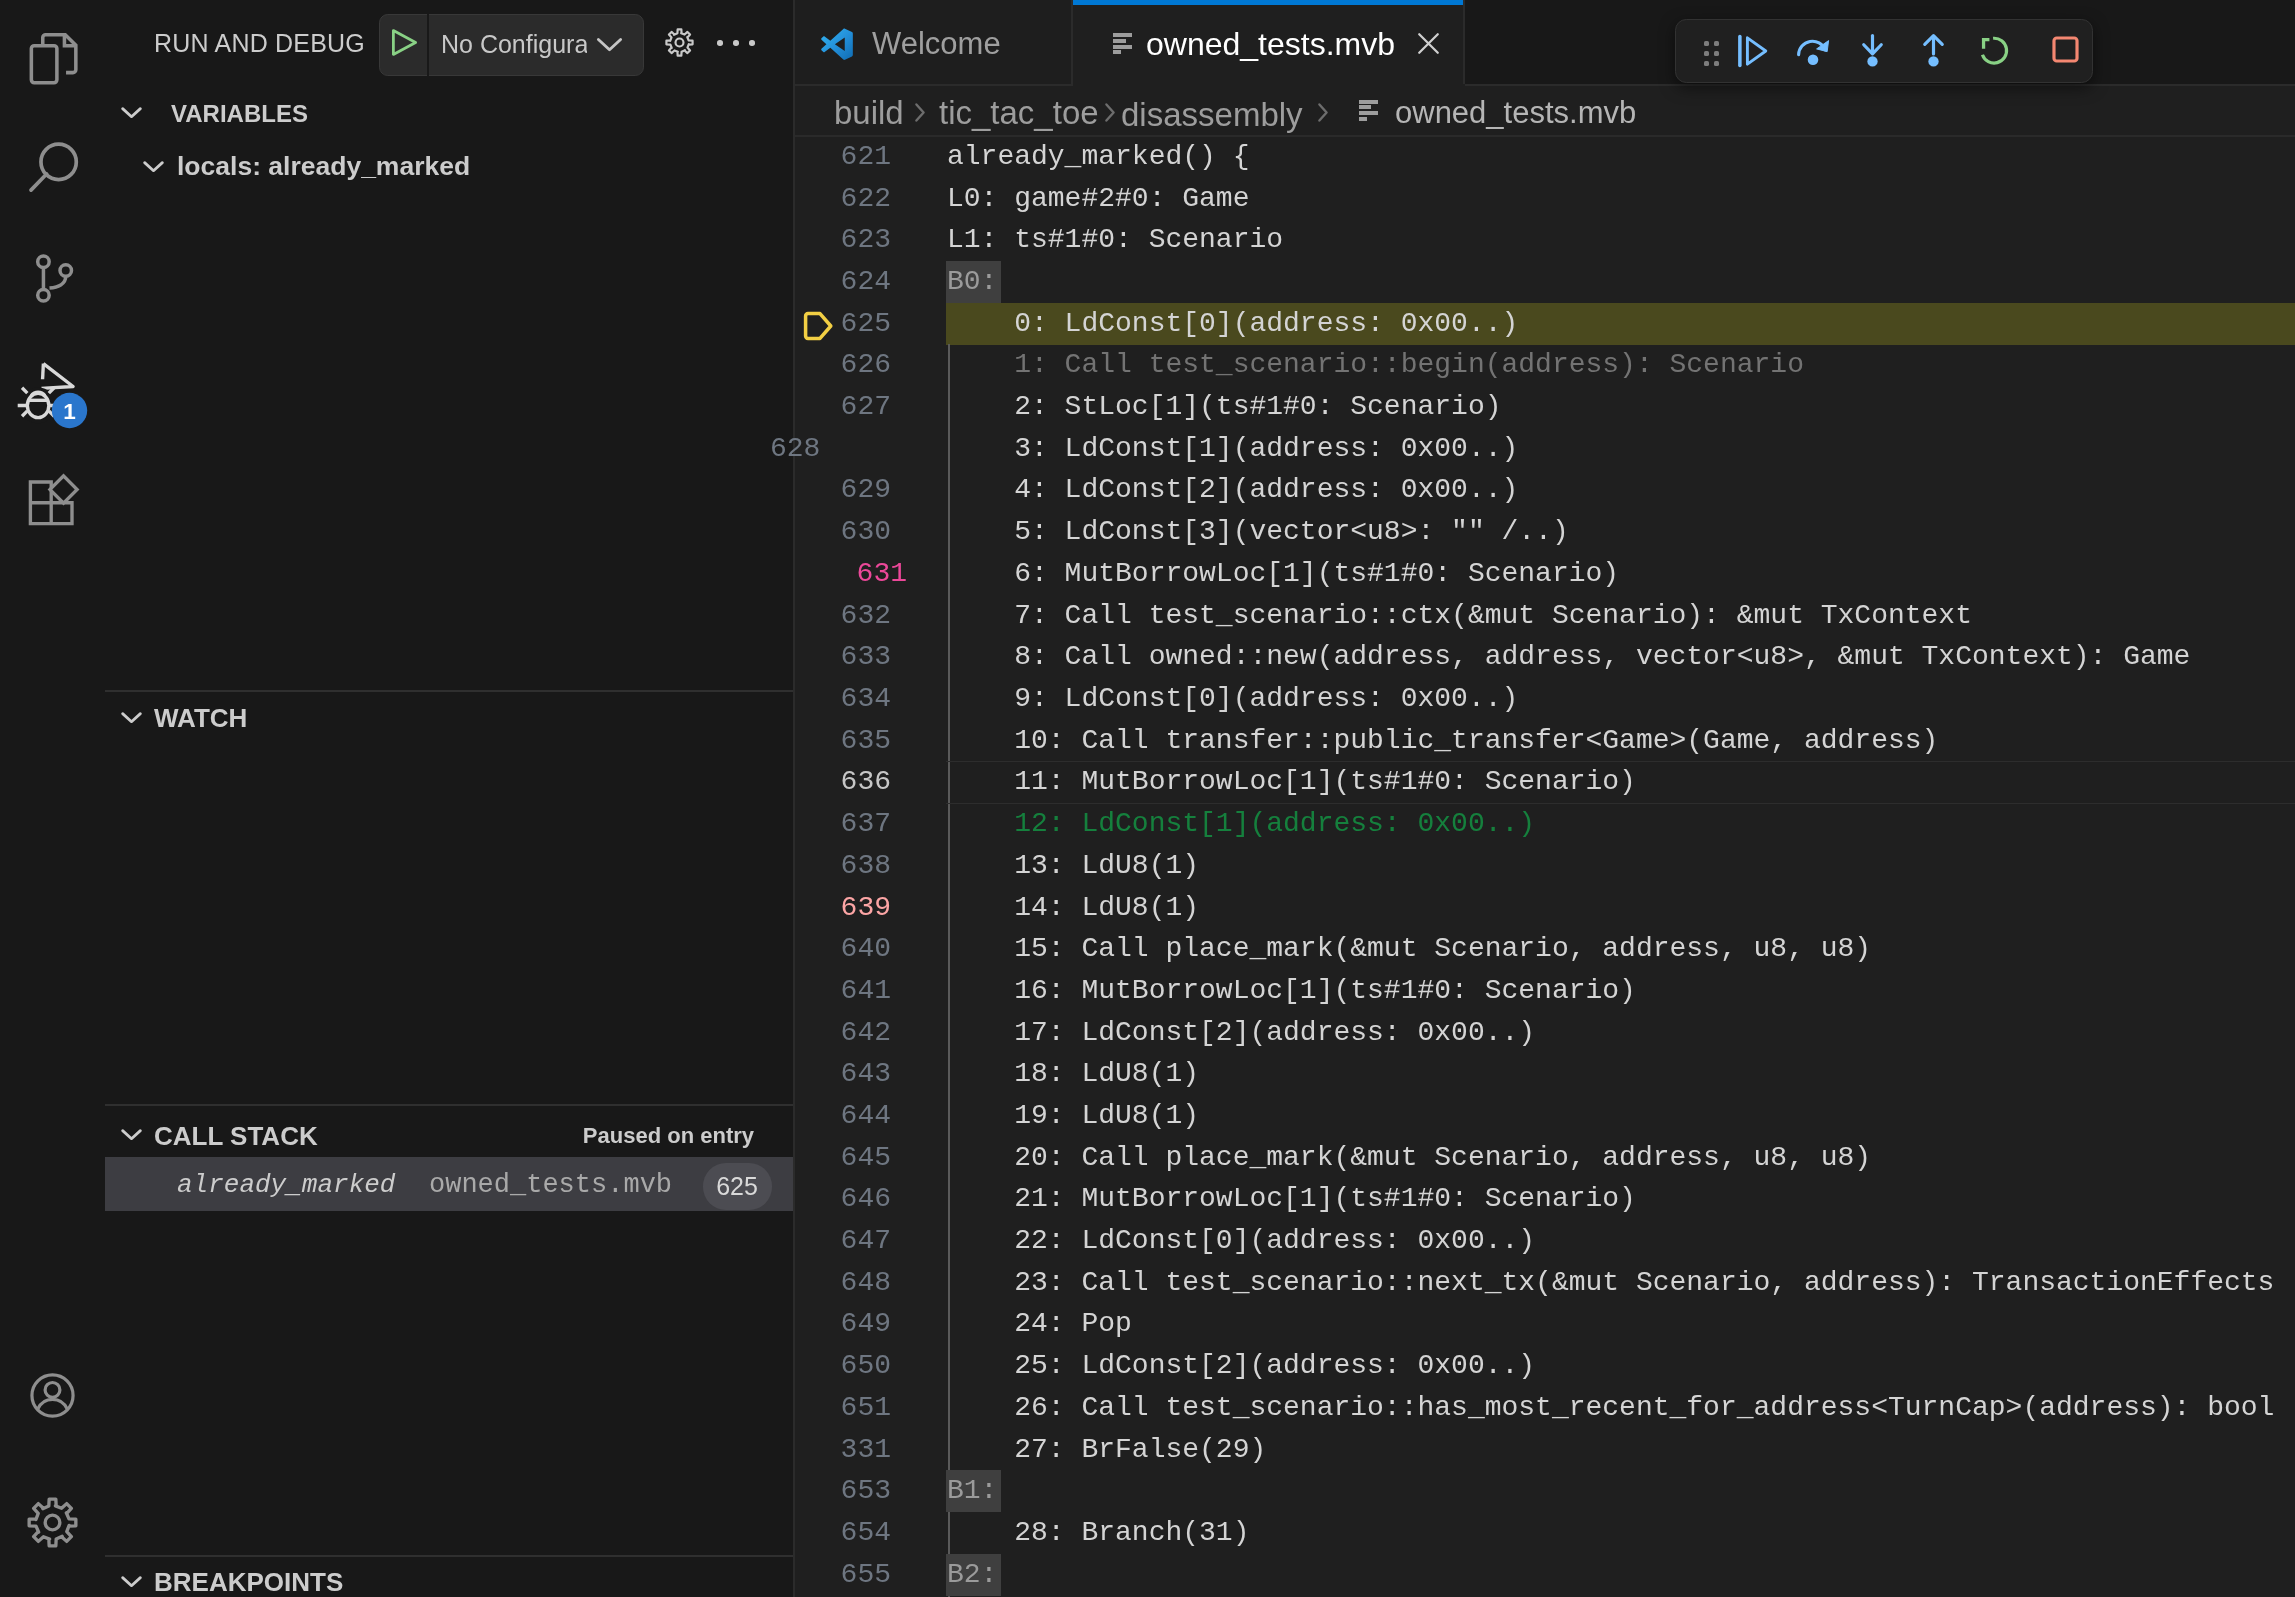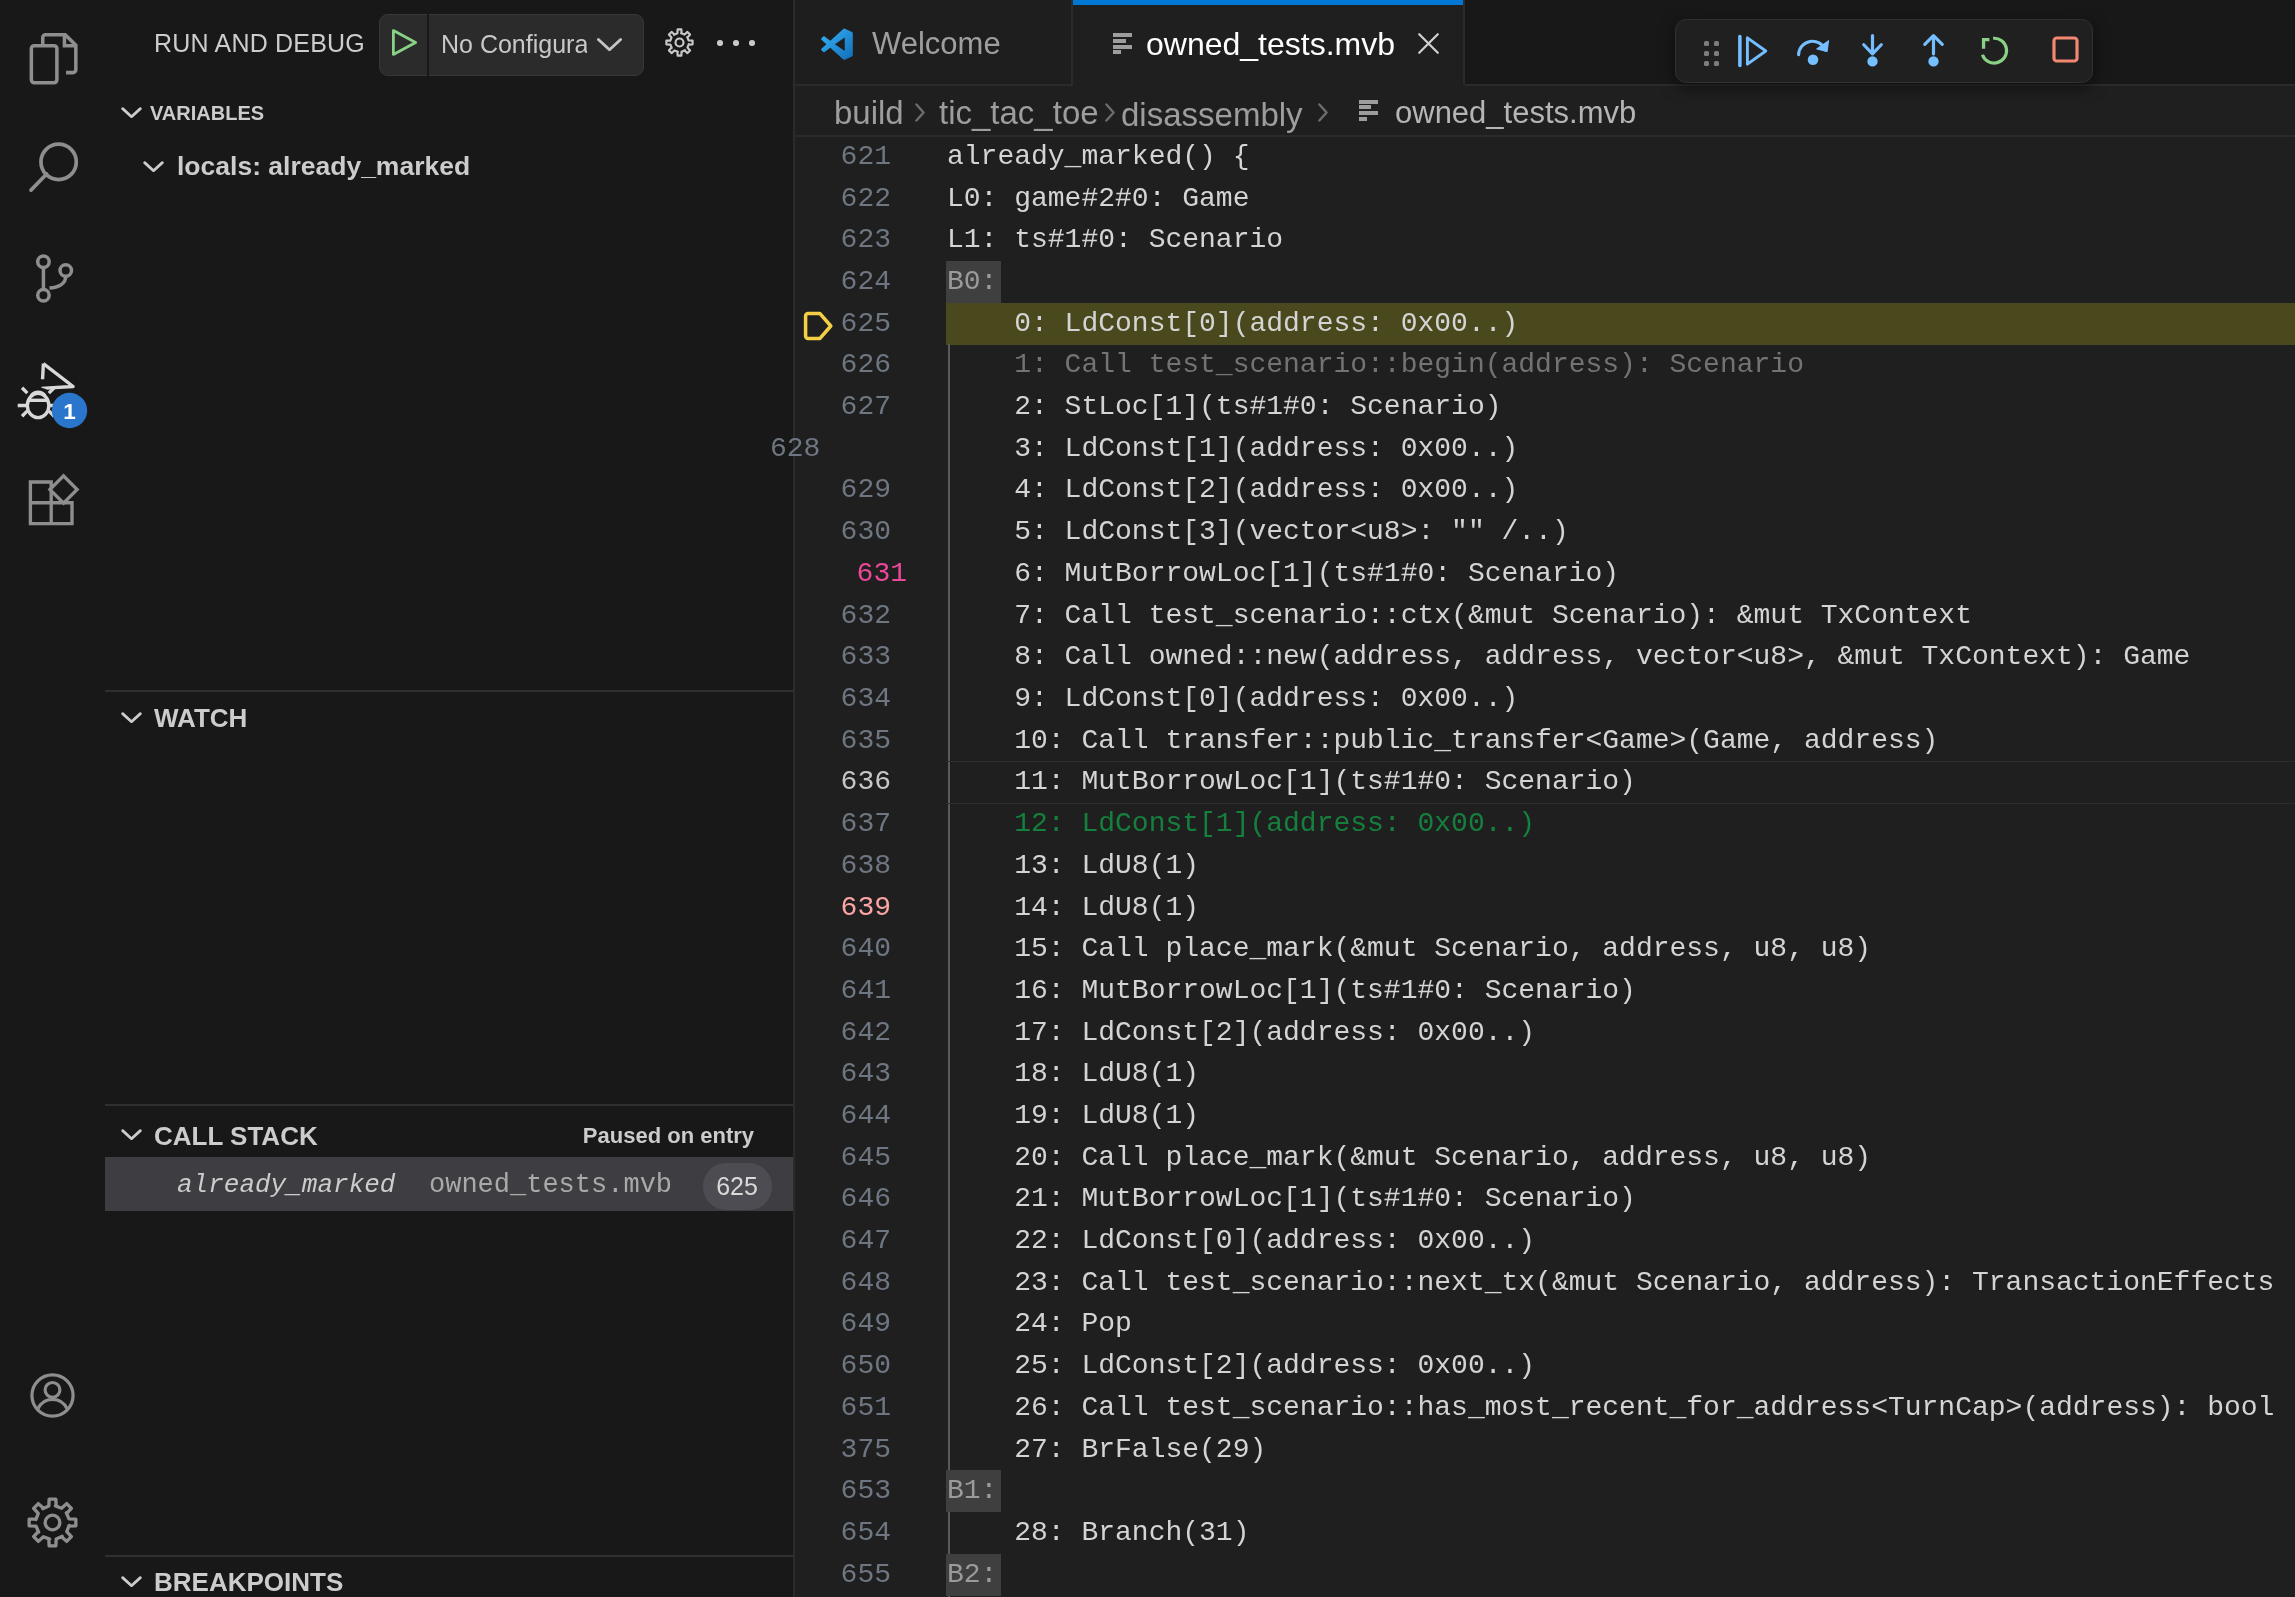--- a/index.html
+++ b/index.html
@@ -78,21 +78,21 @@
 <svg style="left:665px;top:28px" width="29" height="29" viewBox="0 0 32 32">
 <path d="M13.73 5.85 L13.94 1.55 L18.06 1.55 L18.27 5.85 L17.79 5.75 L21.57 7.22 L24.77 4.32 L27.68 7.23 L24.78 10.43 L24.51 10.02 L26.15 13.73 L30.45 13.94 L30.45 18.06 L26.15 18.27 L26.25 17.79 L24.78 21.57 L27.68 24.77 L24.77 27.68 L21.57 24.78 L21.98 24.51 L18.27 26.15 L18.06 30.45 L13.94 30.45 L13.73 26.15 L14.21 26.25 L10.43 24.78 L7.23 27.68 L4.32 24.77 L7.22 21.57 L7.49 21.98 L5.85 18.27 L1.55 18.06 L1.55 13.94 L5.85 13.73 L5.75 14.21 L7.22 10.43 L4.32 7.23 L7.23 4.32 L10.43 7.22 L10.02 7.49 Z" fill="none" stroke="#c8c8c8" stroke-width="2.4" stroke-linejoin="round"></path>
 <circle cx="16" cy="16" r="4.4" fill="none" stroke="#c8c8c8" stroke-width="2.4"></circle>
 </svg>
 <div class="" style="left:717px;top:40px;width:5.6px;height:5.6px;background:#c8c8c8;border-radius:50%;"></div>
 <div class="" style="left:733px;top:40px;width:5.6px;height:5.6px;background:#c8c8c8;border-radius:50%;"></div>
 <div class="" style="left:749px;top:40px;width:5.6px;height:5.6px;background:#c8c8c8;border-radius:50%;"></div>
 <svg style="left:121px;top:107px" width="21" height="11.3" viewBox="0 0 26 14">
 <path d="M2 2 L13.0 12 24 2" fill="none" stroke="#cccccc" stroke-width="3.4" stroke-linecap="round" stroke-linejoin="round"></path>
   </svg>
-<div class="t" style="left:150px;top:113px;font-size:20px;color:#cccccc;font-weight:700;line-height:31px;transform:translateY(-50%);">VARIABLES</div>
+<div class="t" style="left:171px;top:113px;font-size:24px;color:#cccccc;font-weight:700;line-height:31px;transform:translateY(-50%);">VARIABLES</div>
 <svg style="left:143px;top:161px" width="21" height="11.3" viewBox="0 0 26 14">
 <path d="M2 2 L13.0 12 24 2" fill="none" stroke="#cccccc" stroke-width="3.4" stroke-linecap="round" stroke-linejoin="round"></path>
   </svg>
 <div class="t" style="left:177px;top:166px;font-size:26.5px;color:#cccccc;font-weight:700;line-height:32px;transform:translateY(-50%);">locals: already_marked</div>
 <div class="" style="left:105px;top:690px;width:688px;height:1.6px;background:#2f2f2f;"></div>
 <svg style="left:121px;top:712px" width="21" height="11.3" viewBox="0 0 26 14">
 <path d="M2 2 L13.0 12 24 2" fill="none" stroke="#cccccc" stroke-width="3.4" stroke-linecap="round" stroke-linejoin="round"></path>
   </svg>
 <div class="t" style="left:154px;top:718px;font-size:26px;color:#cccccc;font-weight:700;line-height:31px;transform:translateY(-50%);">WATCH</div>
 <div class="" style="left:105px;top:1104px;width:688px;height:1.6px;background:#2f2f2f;"></div>
@@ -251,21 +251,21 @@
 <div class="t mono" style="left:770px;top:1220px;width:121px;text-align:right;color:#6e7681;">647</div>
 <div class="t mono" style="left:947px;top:1220px;color:#d4d4d4;">    22: LdConst[0](address: 0x00..)</div>
 <div class="t mono" style="left:770px;top:1262px;width:121px;text-align:right;color:#6e7681;">648</div>
 <div class="t mono" style="left:947px;top:1262px;color:#d4d4d4;">    23: Call test_scenario::next_tx(&amp;mut Scenario, address): TransactionEffects</div>
 <div class="t mono" style="left:770px;top:1303px;width:121px;text-align:right;color:#6e7681;">649</div>
 <div class="t mono" style="left:947px;top:1303px;color:#d4d4d4;">    24: Pop</div>
 <div class="t mono" style="left:770px;top:1345px;width:121px;text-align:right;color:#6e7681;">650</div>
 <div class="t mono" style="left:947px;top:1345px;color:#d4d4d4;">    25: LdConst[2](address: 0x00..)</div>
 <div class="t mono" style="left:770px;top:1387px;width:121px;text-align:right;color:#6e7681;">651</div>
 <div class="t mono" style="left:947px;top:1387px;color:#d4d4d4;">    26: Call test_scenario::has_most_recent_for_address&lt;TurnCap&gt;(address): bool</div>
-<div class="t mono" style="left:770px;top:1429px;width:121px;text-align:right;color:#6e7681;">375</div>
+<div class="t mono" style="left:770px;top:1429px;width:121px;text-align:right;color:#6e7681;">331</div>
 <div class="t mono" style="left:947px;top:1429px;color:#d4d4d4;">    27: BrFalse(29)</div>
 <div class="t mono" style="left:770px;top:1470px;width:121px;text-align:right;color:#6e7681;">653</div>
 <div class="t mono" style="left:947px;top:1470px;color:#9b9b9b;">B1:</div>
 <div class="t mono" style="left:770px;top:1512px;width:121px;text-align:right;color:#6e7681;">654</div>
 <div class="t mono" style="left:947px;top:1512px;color:#d4d4d4;">    28: Branch(31)</div>
 <div class="t mono" style="left:770px;top:1554px;width:121px;text-align:right;color:#6e7681;">655</div>
 <div class="t mono" style="left:947px;top:1554px;color:#9b9b9b;">B2:</div>
 <svg style="left:802px;top:310px" width="32" height="32" viewBox="0 0 40 40">
 <path d="M4.5 7.5 a3 3 0 0 1 3-3 H22.5 L36 20 22.5 35.5 H7.5 a3 3 0 0 1-3-3 Z" fill="none" stroke="#f2cf44" stroke-width="4.4" stroke-linejoin="round"></path>
   </svg>

